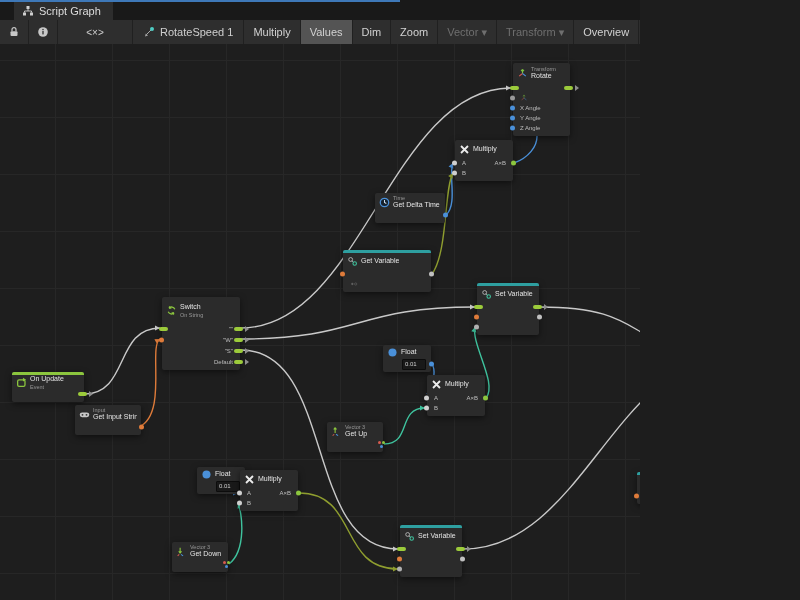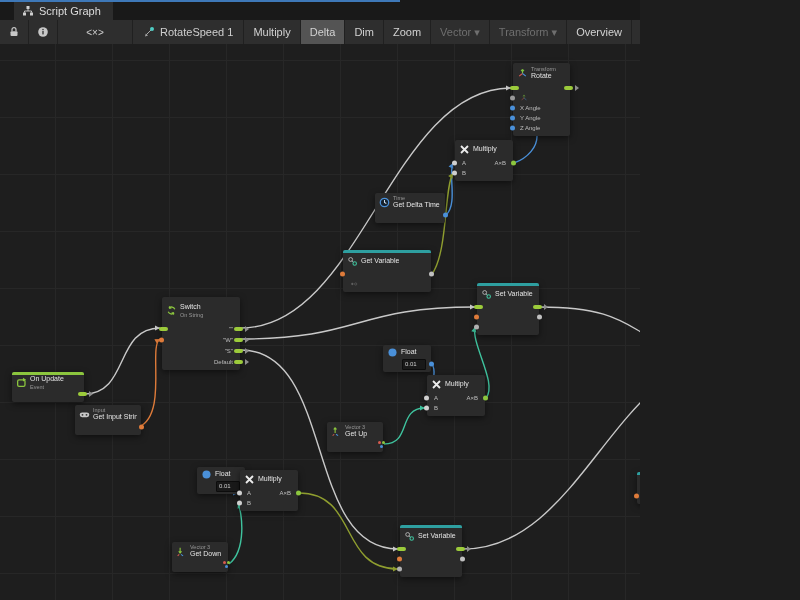--- a/index.html
+++ b/index.html
@@ -117,21 +117,21 @@
         <svg viewBox="0 0 12 12">
             <path d="M3.5 8.5L8.5 3.5" stroke="#a8a8a8" stroke-width="1"></path>
             <path d="M2 10.5L5 9.5L2.8 7.4z" fill="#a8a8a8"></path>
             <circle cx="9" cy="3" r="2" fill="#4ecdc4"></circle>
           </svg>
       </span>
       <span>RotateSpeed 1</span>
     </div>
     <div id="toolbar-buttons">
         <div class="tbtn ">Multiply</div>
-        <div class="tbtn active">Delta</div>
+        <div class="tbtn active">Values</div>
         <div class="tbtn ">Dim</div>
         <div class="tbtn ">Zoom</div>
         <div class="tbtn disabled">Vector ▾</div>
         <div class="tbtn disabled">Transform ▾</div>
         <div class="tbtn ">Overview</div>
       </div>
   </div>
 
   <div id="canvas">
     <svg id="wire-layer">

